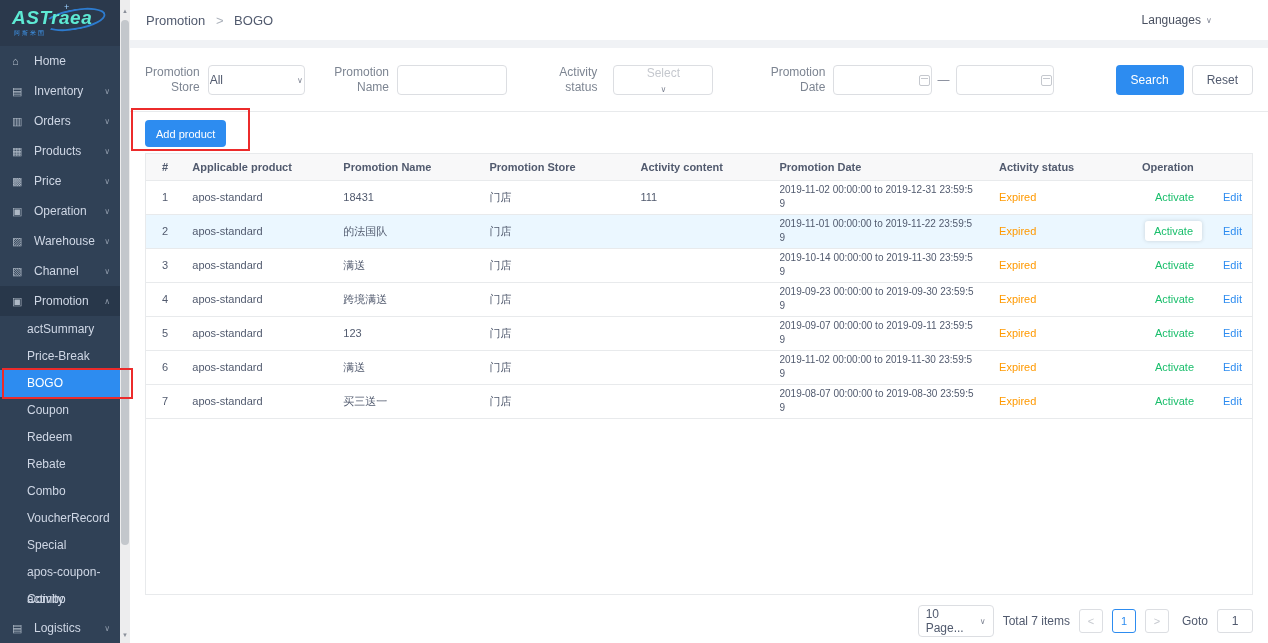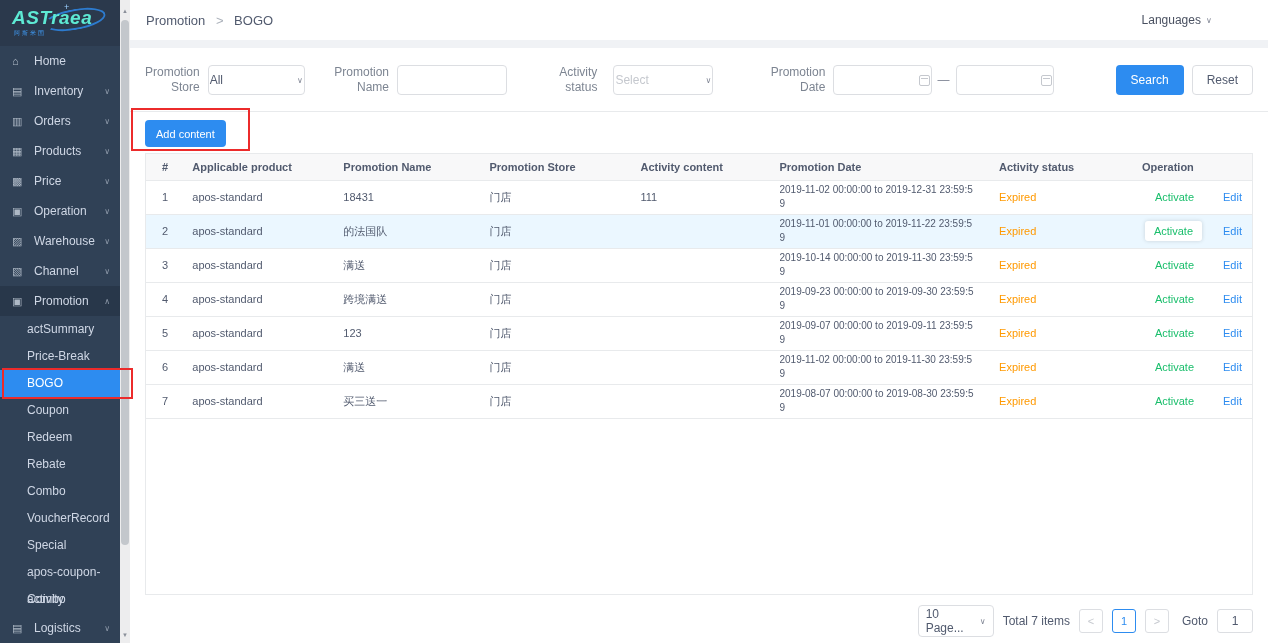--- a/index.html
+++ b/index.html
@@ -54,21 +54,21 @@
   
   .filters { display:flex; align-items:center; padding-top:17px; font-size:12px; color:#7d8592; }
   .flabel { text-align:right; line-height:1.25; margin-right:8px; }
   .w60 { width:60px; } .w62 { width:62px; }
   .ml24 { margin-left:24px; } .ml28 { margin-left:28px; } .ml8 { margin-left:8px; }
   .ml56 { margin-left:56px; } .ml62 { margin-left:62px; }
   .select, .tinput, .dateinput { height:30px; border:1px solid #dcdee2; border-radius:4px;
       background:#fff; display:flex; align-items:center; padding:0 1px;
       color:#515a6e; font-size:12px; }
   .select { justify-content:space-between; cursor:pointer; }
-  .w107 { width:107px; } .w110 { width:110px; } .w108 { width:108px; }
+  .w107 { width:107px; } .w110 { width:110px;flex-direction:column; } .w108 { width:108px; }
   .placeholder { color:#c5c8ce; }
   .tinput { outline:none; font-family:inherit; }
   .dateinput { justify-content:flex-end; cursor:pointer; }
   .cal { width:11px; height:11px; border:1px solid #c5c8ce; border-radius:2px; position:relative; }
   .cal::before { content:""; position:absolute; left:1px; right:1px; top:2px; height:1px; background:#c5c8ce; }
   .datesep { margin:0 6px; color:#808695; }
   .btn { height:30px; border-radius:4px; font-size:12px; padding:0 14px;
          border:1px solid transparent; cursor:pointer; font-family:inherit; }
   .btn.primary { background:#2d8cf0; color:#fff; }
   .btn.ghost { background:#fff; border-color:#dcdee2; color:#515a6e; margin-left:8px; }
@@ -234,21 +234,21 @@
         <span class="datesep">—</span>
         <div class="dateinput w108">
           <span class="cal"></span>
         </div>
         <button class="btn primary ml62">Search</button>
         <button class="btn ghost">Reset</button>
       </div>
 
       <div class="divider"></div>
 
-      <button class="btn primary add-btn" id="add-btn">Add content</button>
+      <button class="btn primary add-btn" id="add-btn">Add product</button>
 
       <div class="table-wrap">
         <table id="tbl">
           <colgroup id="cols">
               <col style="width: 38px;">
               <col style="width: 150px;">
               <col style="width: 145px;">
               <col style="width: 150px;">
               <col style="width: 138px;">
               <col style="width: 218px;">

